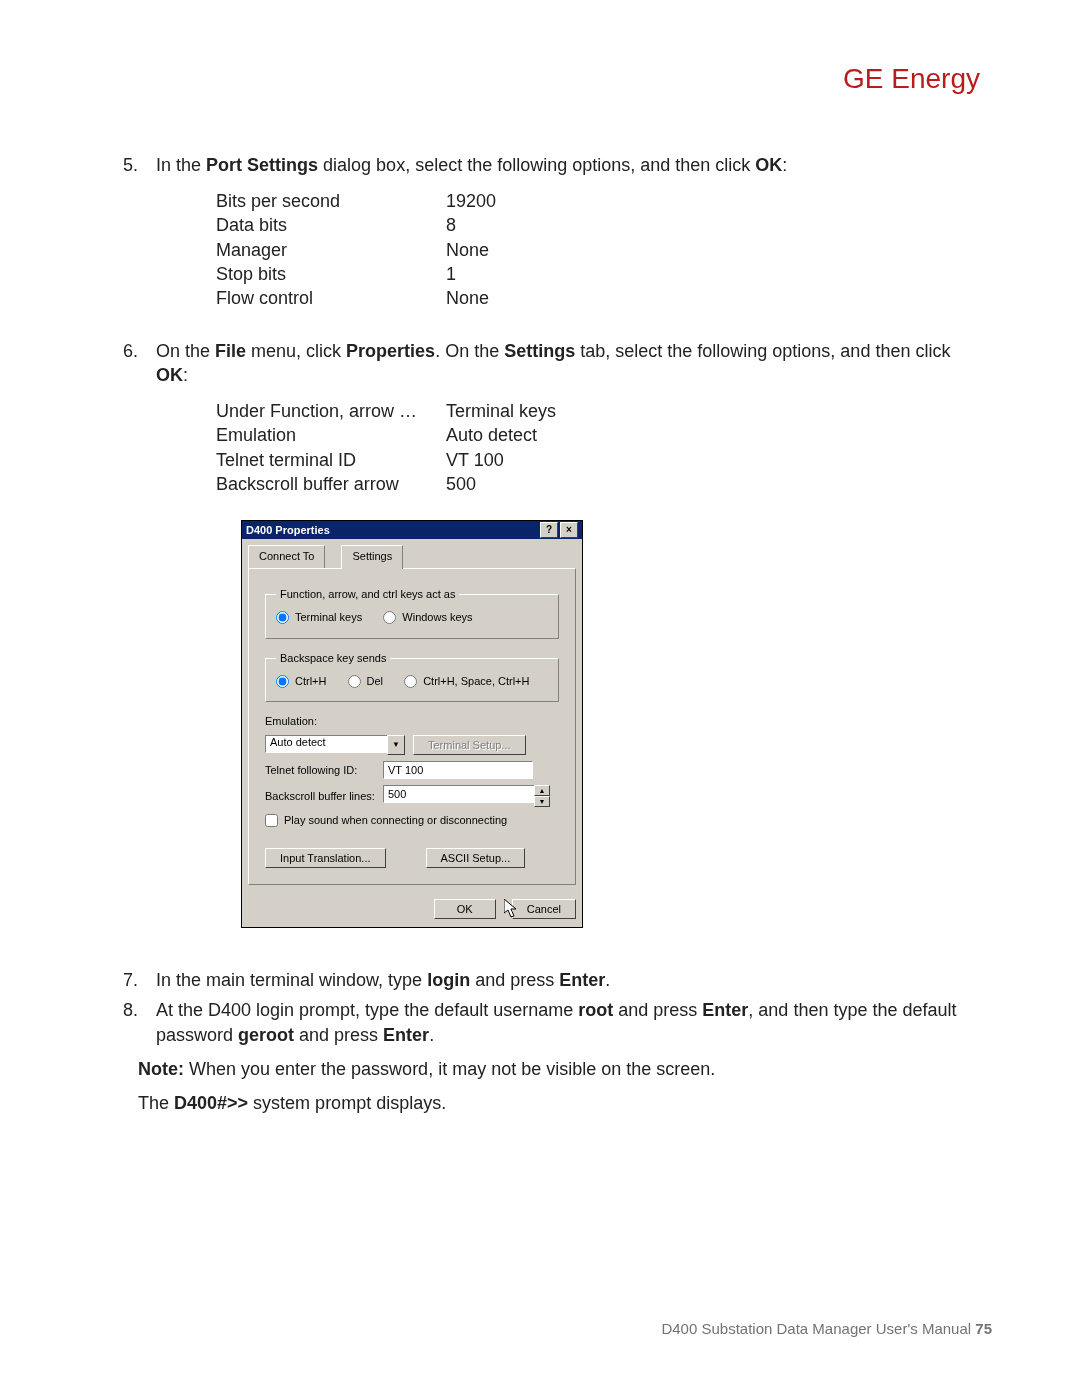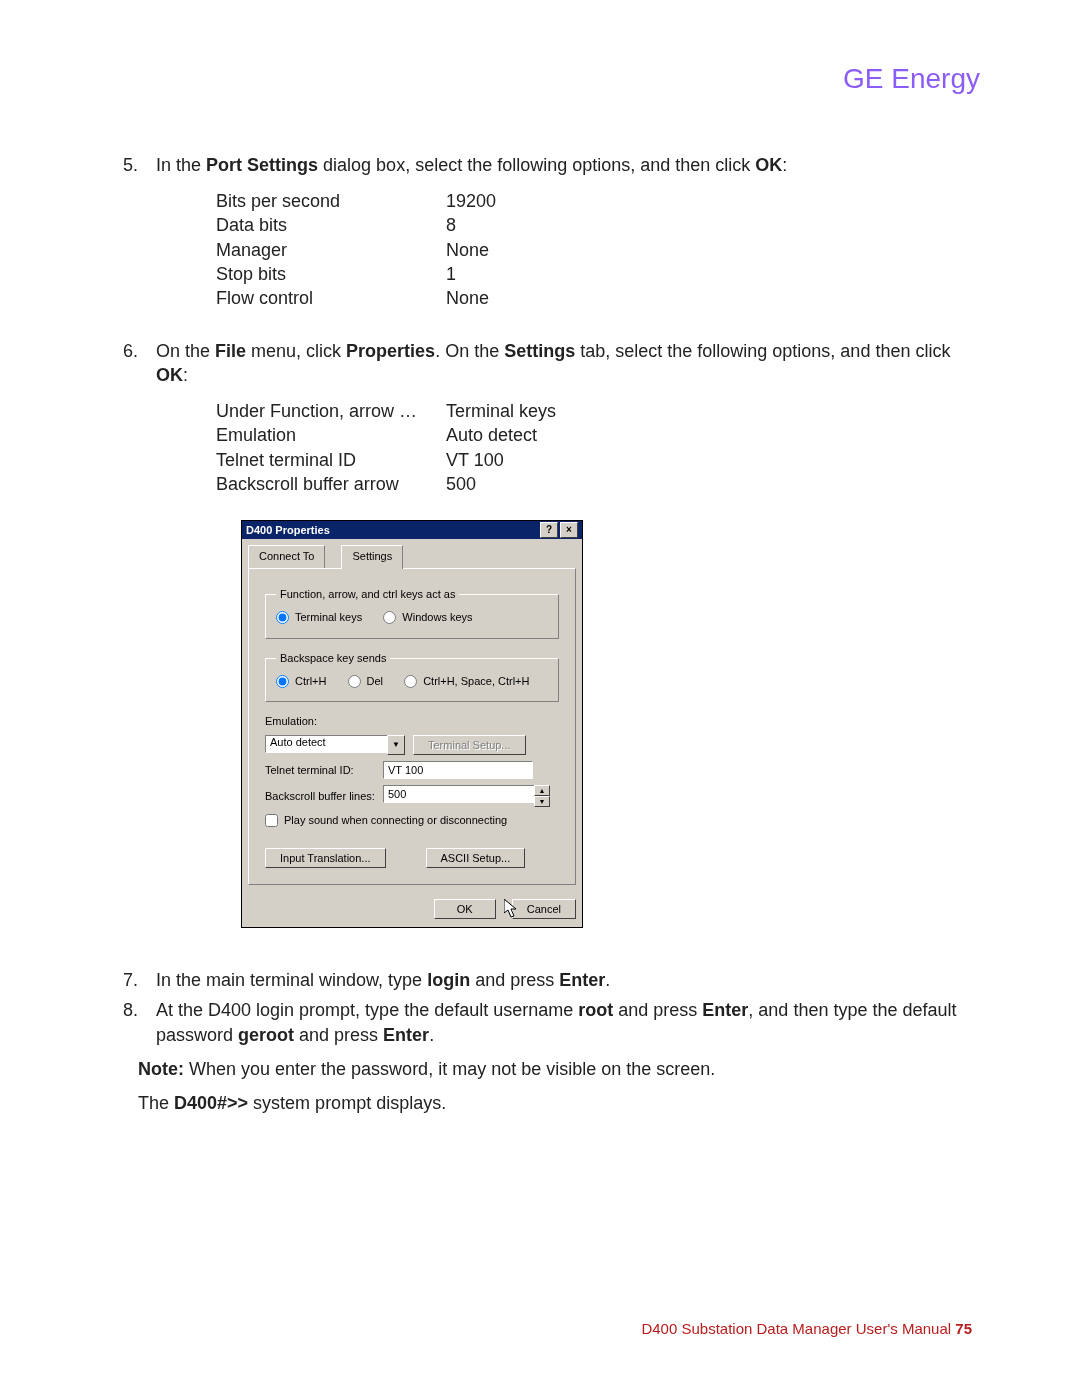--- a/index.html
+++ b/index.html
@@ -14,21 +14,21 @@
   .page{
     position:absolute;
     left:110px; right:110px; top:60px;
     font-size:18px;
     line-height:1.35;
   }
   .brand{
     text-align:right;
     font-size:28px;
     font-weight:300;
-    color:#8b5cf6;
+    color:#b91c1c;
     margin-bottom:55px;
     margin-right:-10px;
   }
   ol.steps{list-style:none;padding:0;margin:0}
   ol.steps>li{display:flex;gap:18px;margin-bottom:6px}
   ol.steps>li>.num{flex:0 0 28px;text-align:right}
   ol.steps>li>.body{flex:1}
   b{font-weight:700}
   .ktable{
     margin:12px 0 22px 60px;
@@ -117,22 +117,22 @@
     width:14px;height:9px;background:#d4d0c8;
     border:1px solid #fff;border-right-color:#404040;border-bottom-color:#404040;
     font-size:7px;display:flex;align-items:center;justify-content:center;line-height:1;
   }
   .dlg-buttons{display:flex;justify-content:flex-end;gap:8px;padding:8px 6px 8px}
   .cursor{
     position:relative;display:inline-block;width:0;height:0;
   }
   .cursor svg{position:absolute;left:0;top:0}
   .footer{
-    position:absolute;right:108px;bottom:60px;
-    font-size:15px;color:#b91c1c;
+    position:absolute;right:88px;bottom:60px;
+    font-size:15px;color:#737373;
   }
   .footer .pn{font-weight:700}
 </style>
 </head>
 <body>
 
 <div class="page">
   <div class="brand">GE Energy</div>
 
   <ol class="steps">
@@ -236,21 +236,21 @@
               </div>
               <div class="frow">
                 <div class="select" style="width:140px">
                   <div class="sunken">Auto detect</div>
                   <div class="ddbtn">▼</div>
                 </div>
                 <button class="btn disabled">Terminal Setup...</button>
               </div>
 
               <div class="frow">
-                <span class="lbl" style="width:110px">Telnet terminal ID:</span>
+                <span class="lbl" style="width:110px">Telnet following ID:</span>
                 <input class="sunken" style="width: 150px;" value="VT 100">
               </div>
 
               <div class="frow">
                 <span class="lbl" style="width:110px">Backscroll buffer lines:</span>
                 <div class="spin" style="width:150px">
                   <input class="sunken" value="500" style="">
                   <div class="spbtns">
                       <span>▲</span>
                       <span>▼</span>

